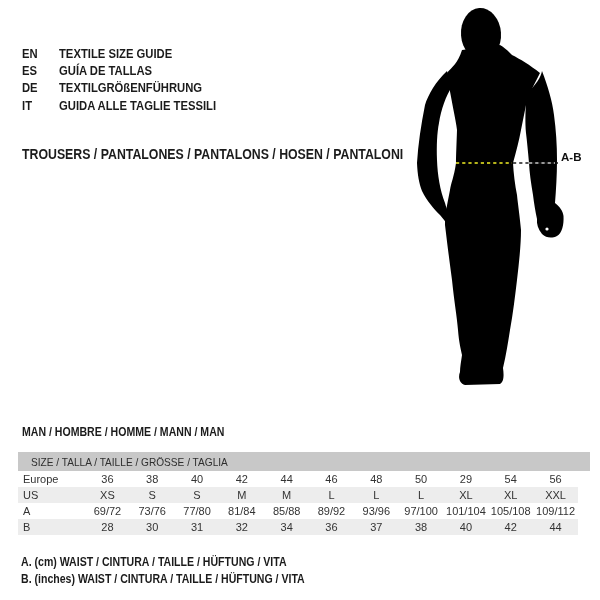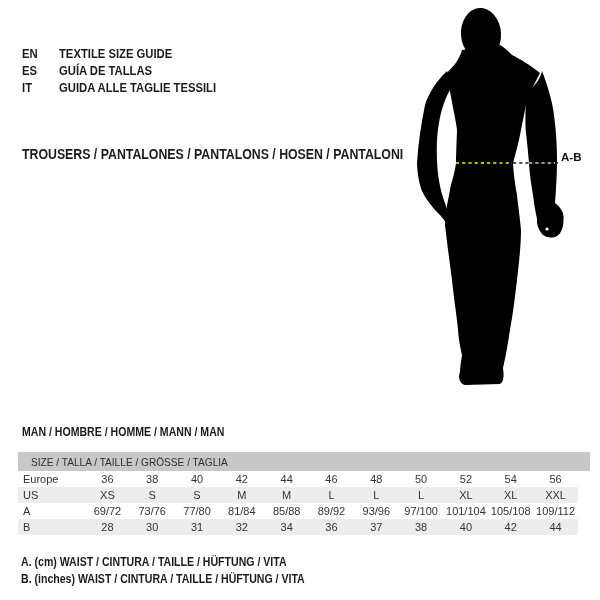--- a/index.html
+++ b/index.html
@@ -44,20 +44,24 @@
 <body>
 
 <div class="lang-list">
   <div class="lang-row">
     <span class="lang-code">EN</span>
     <span class="lang-label">TEXTILE SIZE GUIDE</span>
   </div>
   <div class="lang-row">
     <span class="lang-code">ES</span>
     <span class="lang-label">GUÍA DE TALLAS</span>
+  </div>
+  <div class="lang-row">
+    <span class="lang-code">DE</span>
+    <span class="lang-label">TEXTILGRÖßENFÜHRUNG</span>
   </div>
   <div class="lang-row">
     <span class="lang-code">IT</span>
     <span class="lang-label">GUIDA ALLE TAGLIE TESSILI</span>
   </div>
 </div>
 
 <div class="category-title">
   <span class="cond">TROUSERS / PANTALONES / PANTALONS / HOSEN / PANTALONI</span>
 </div>
@@ -146,21 +150,21 @@
       <tr>
         <td class="lbl">Europe</td>
         <td>36</td>
         <td>38</td>
         <td>40</td>
         <td>42</td>
         <td>44</td>
         <td>46</td>
         <td>48</td>
         <td>50</td>
-        <td>52</td>
+        <td>29</td>
         <td>54</td>
         <td>56</td>
       </tr>
       <tr class="stripe">
         <td class="lbl">US</td>
         <td>XS</td>
         <td>S</td>
         <td>S</td>
         <td>M</td>
         <td>M</td>

